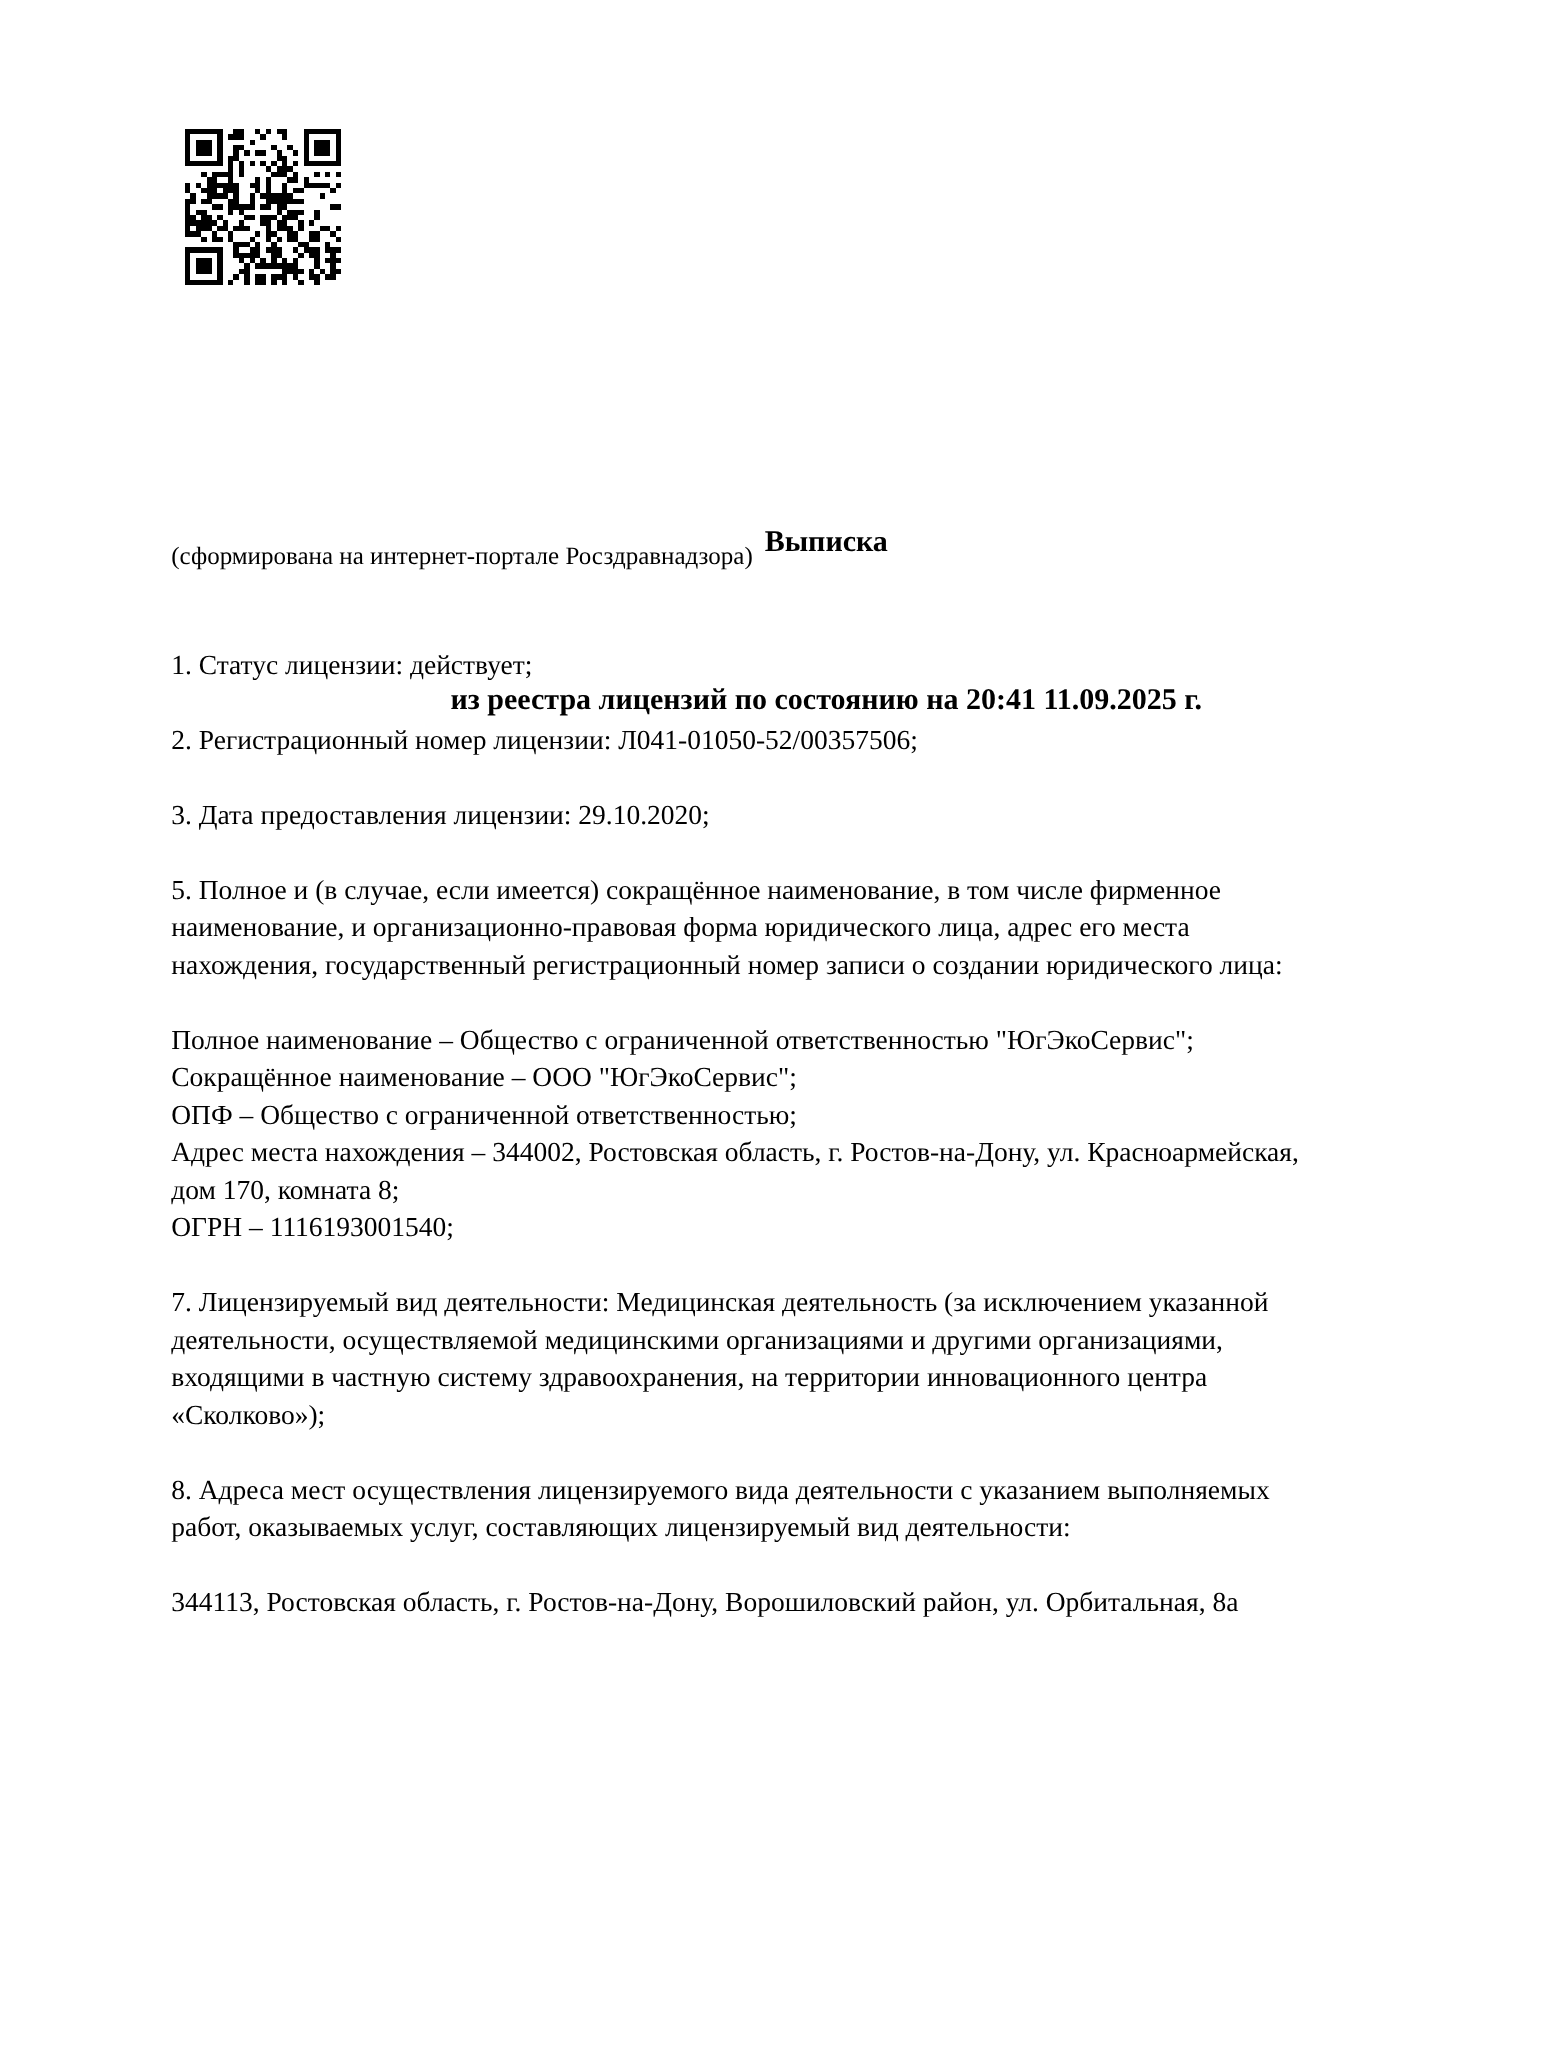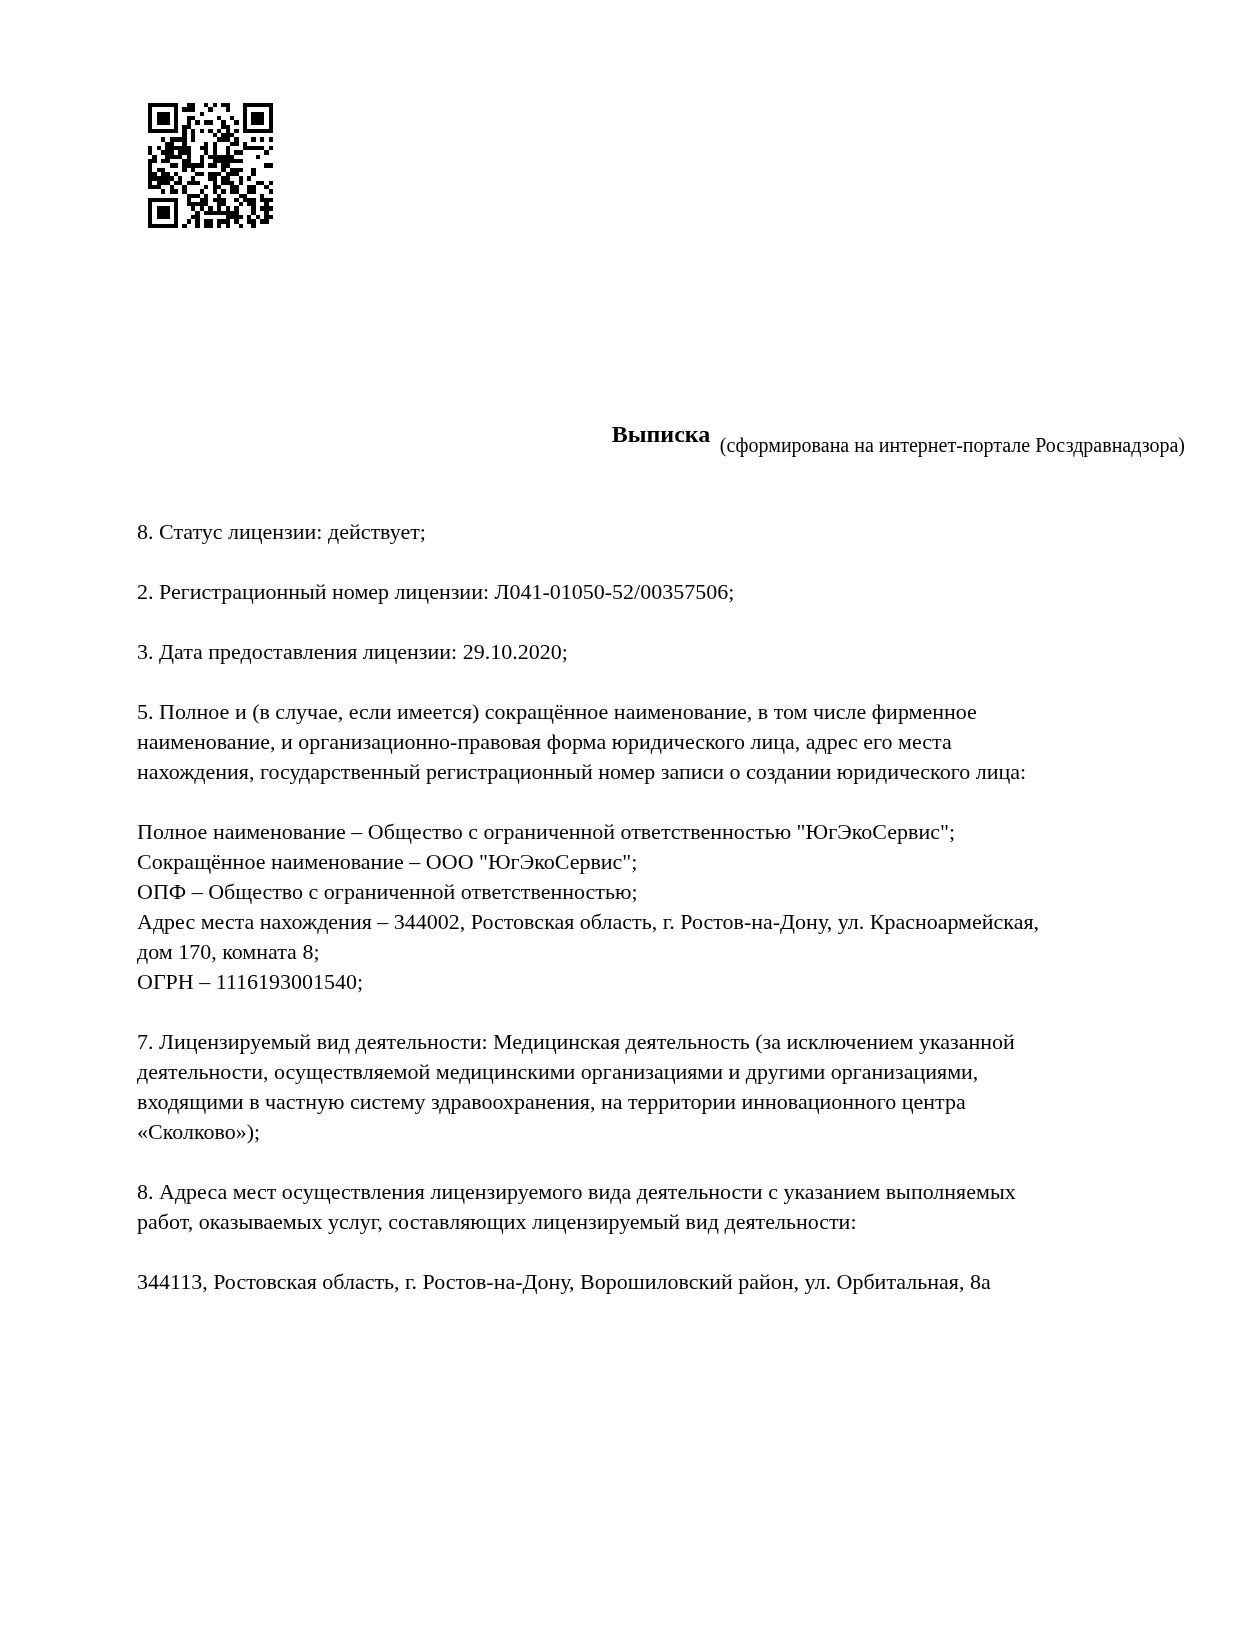--- a/index.html
+++ b/index.html
@@ -28,21 +28,20 @@
     font-weight: bold;
     font-size: 24px;
     line-height: 42px;
     white-space: pre-wrap;
   }
   .subtitle {
     position: absolute;
     left: 137px;
     top: 433px;
     width: 1048px;
-    text-align: right;
     font-size: 20px;
     line-height: 24px;
     font-family: Liberation Serif, serif;
   }
   .doc-body {
     position: absolute;
     left: 137px;
     top: 517px;
     width: 1048px;
     font-size: 22px;
@@ -451,26 +450,27 @@
       <rect x="60.34" y="120.69" width="4.31" height="4.31" fill="#000000"></rect>
       <rect x="68.97" y="120.69" width="4.31" height="4.31" fill="#000000"></rect>
       <rect x="77.59" y="120.69" width="4.31" height="4.31" fill="#000000"></rect>
       <rect x="90.52" y="120.69" width="4.31" height="4.31" fill="#000000"></rect>
       <rect x="103.45" y="120.69" width="4.31" height="4.31" fill="#000000"></rect>
     </svg>
 </div>
 
 <div class="title-block">
   <div>Выписка</div>
+  <div>из реестра лицензий по состоянию на 20:41 11.09.2025 г.</div>
 </div>
 
 <div class="subtitle">(сформирована на интернет-портале Росздравнадзора)</div>
 
 <div class="doc-body">
-  <div class="para">8. Статус лицензии: действует;</div>
+  <div class="para">1. Статус лицензии: действует;</div>
   <div class="para">2. Регистрационный номер лицензии: Л041-01050-52/00357506;</div>
   <div class="para">3. Дата предоставления лицензии: 29.10.2020;</div>
   <div class="para">5. Полное и (в случае, если имеется) сокращённое наименование, в том числе фирменное
 наименование, и организационно-правовая форма юридического лица, адрес его места
 нахождения, государственный регистрационный номер записи о создании юридического лица:</div>
   <div class="para">Полное наименование – Общество с ограниченной ответственностью "ЮгЭкоСервис";
 Сокращённое наименование – ООО "ЮгЭкоСервис";
 ОПФ – Общество с ограниченной ответственностью;
 Адрес места нахождения – 344002, Ростовская область, г. Ростов-на-Дону, ул. Красноармейская,
 дом 170, комната 8;

